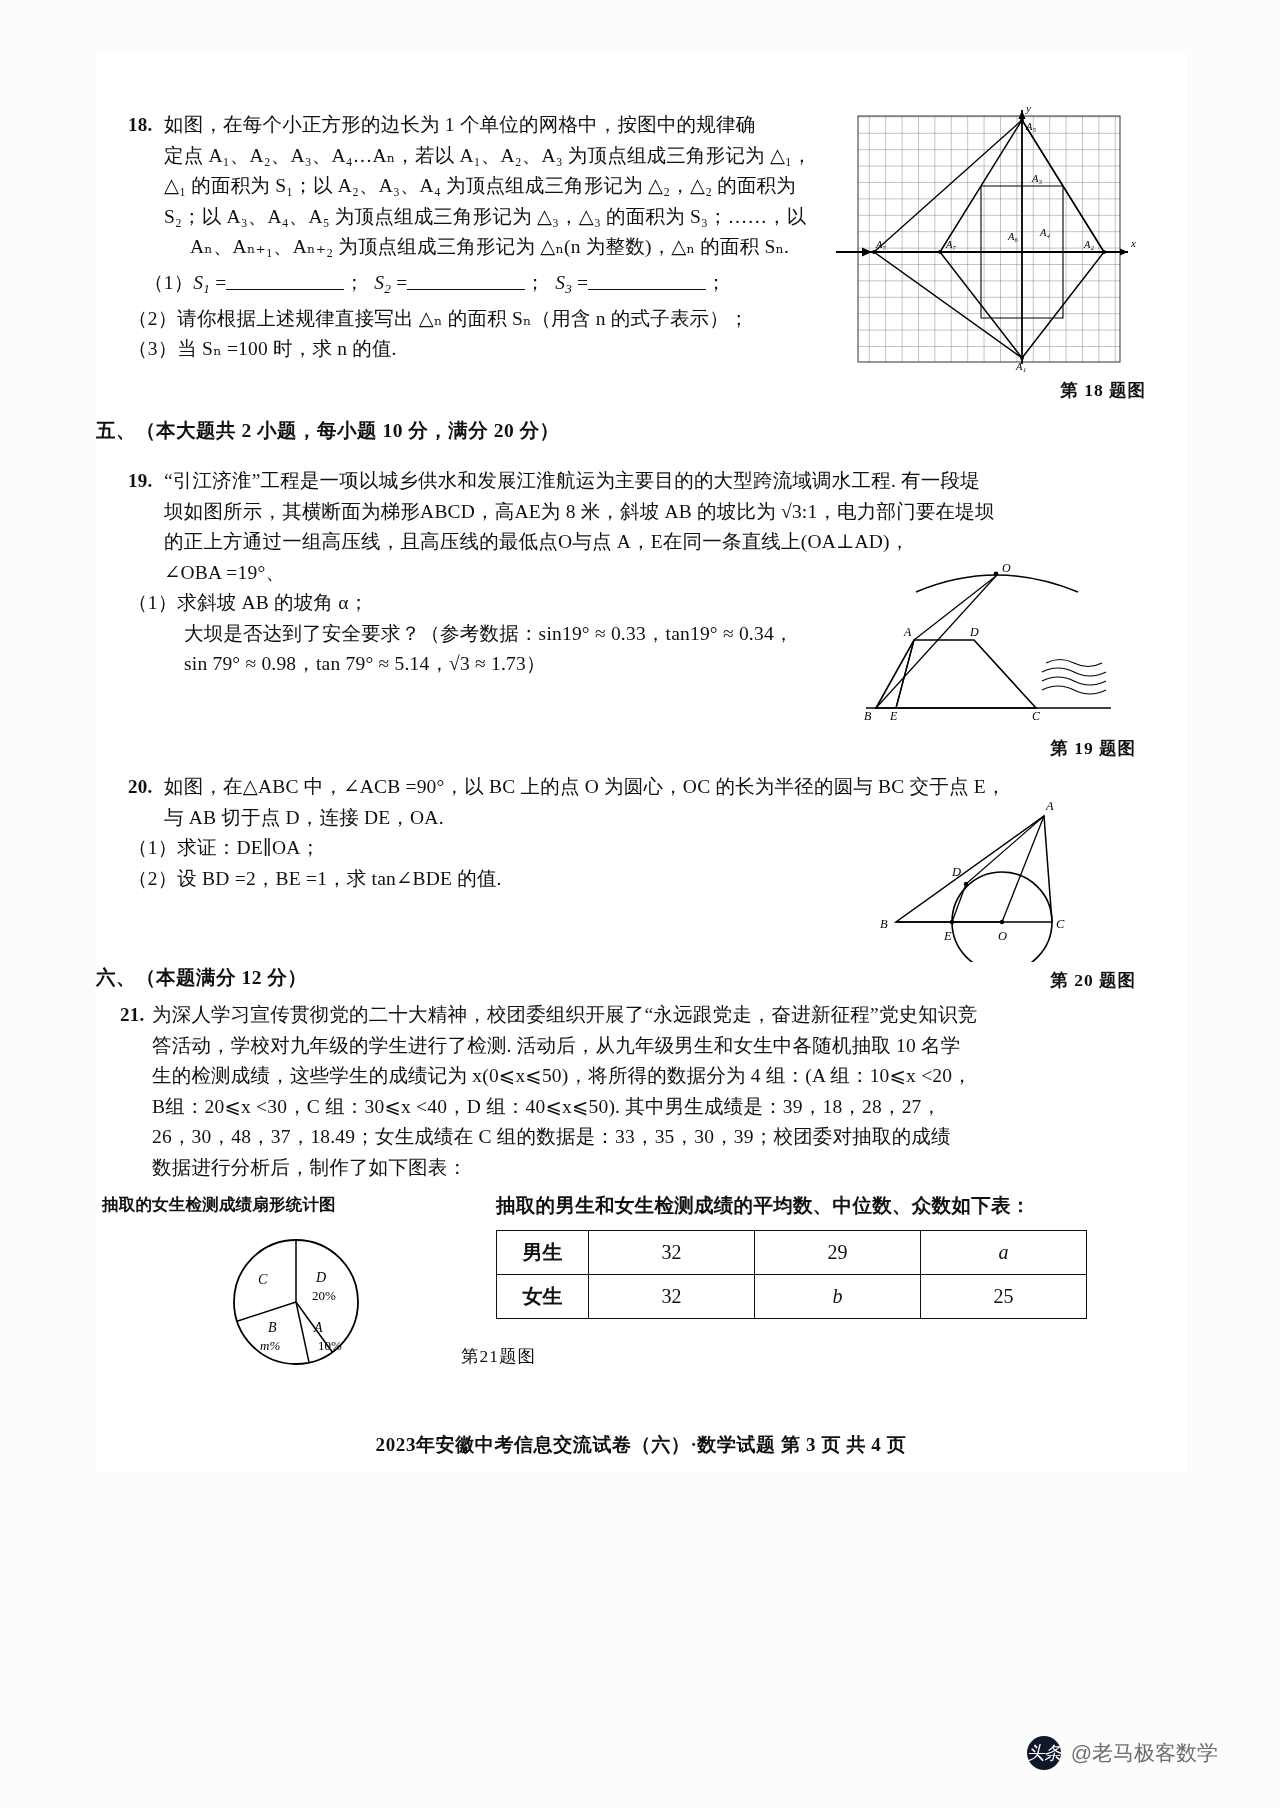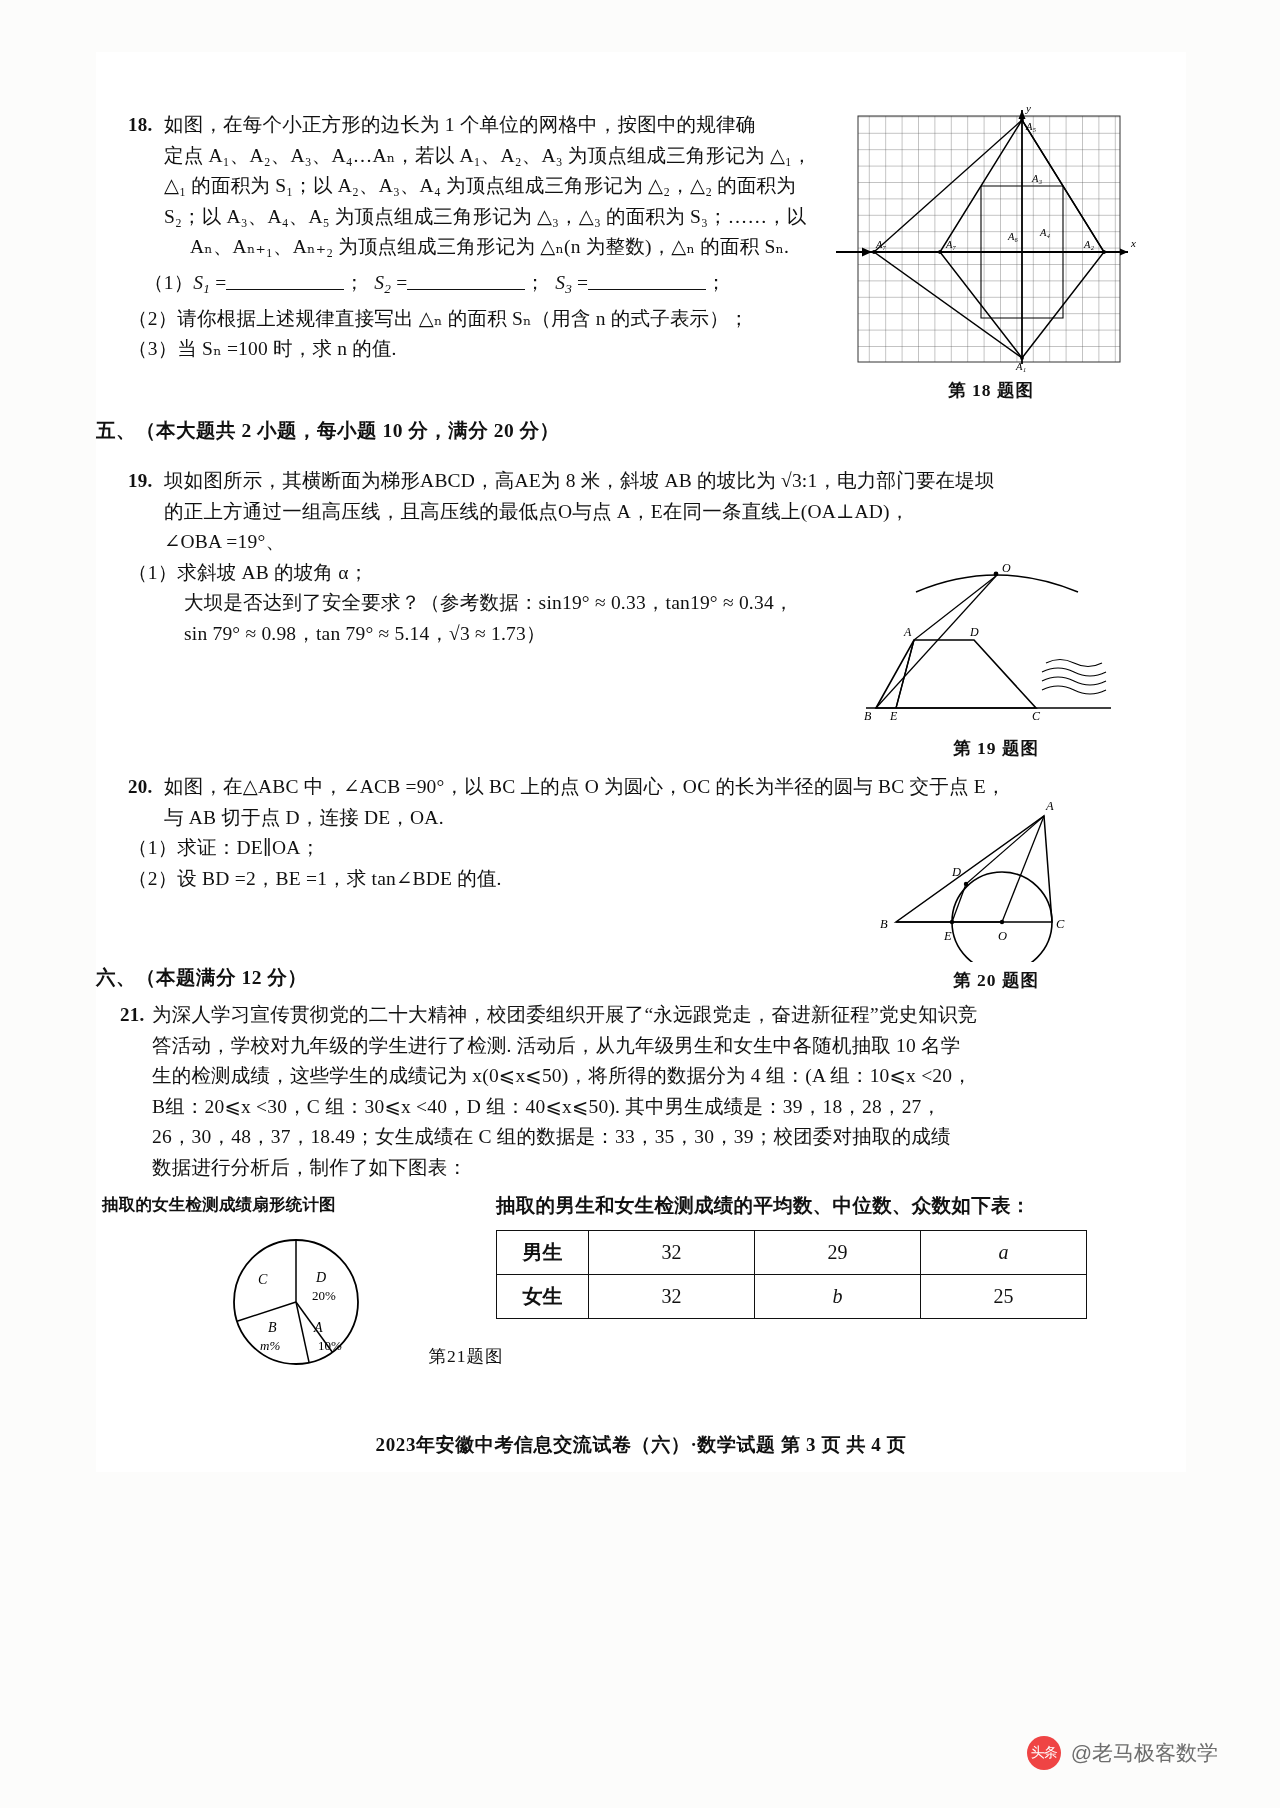--- a/index.html
+++ b/index.html
@@ -30,21 +30,21 @@
   .qnum { position:absolute; left:0; top:0; font-weight:bold; font-size:19px; }
   .qbody { margin-left:36px; }
   .ln { white-space:nowrap; }
   i, .it { font-style:italic; font-family:"Liberation Serif",serif; }
   .sub { font-size:.68em; vertical-align:-0.28em; font-style:italic; }
   .blank { display:inline-block; border-bottom:1.4px solid #111; width:118px; height:.95em; vertical-align:-.1em; }
   .sec-head { font-weight:bold; font-size:19.5px; letter-spacing:.5px; }
 
   
   .fig { position:absolute; }
-  .figcap { text-align:center; font-size:17.5px; font-weight:bold; letter-spacing:1px; margin-top:2px; }
+  .figcap { text-align:right; font-size:17.5px; font-weight:bold; letter-spacing:1px; margin-top:2px; }
 
   
   table.stat { border-collapse:collapse; font-size:19px; }
   table.stat td, table.stat th {
     border:1.6px solid #111; text-align:center; font-weight:normal;
     height:44px;
   }
   table.stat .hcell { font-weight:bold; font-size:20px; }
   table.stat .rlab { font-weight:bold; font-size:20px; width:92px; }
   table.stat .dcell { width:166px; font-size:20px; }
@@ -54,23 +54,23 @@
     position:absolute; left:0; top:1380px; width:1090px;
     text-align:center; font-size:19px; font-weight:bold; letter-spacing:.6px;
   }
   .watermark {
     position:absolute; right:62px; bottom:38px;
     display:flex; align-items:center; gap:10px;
     color:#6d6d6d; font-size:21px; font-family:"Liberation Sans",sans-serif;
   }
   .wm-logo {
     width:34px; height:34px; border-radius:50%;
-    background:#ef4444; color:#fff; font-size:14px;
+    background:#0f172a; color:#fff; font-size:18px;
     display:flex; align-items:center; justify-content:center;
-    font-family:"Liberation Sans",sans-serif; letter-spacing:-1px;
+    font-family:"Liberation Sans",sans-serif; letter-spacing:-1px;font-style:italic;
   }
   .chart-title { font-size:16.5px; font-weight:bold; letter-spacing:.2px; }
   .tbl-title { font-size:19.5px; font-weight:bold; letter-spacing:.3px; }
 </style>
 </head>
 <body>
 
 <div class="page">
 <div class="sheet">
 <div class="content">
@@ -136,20 +136,21 @@
       <circle cx="38" cy="152" r="1.9" fill="#000"></circle>
     </svg>
     <div class="figcap">第 18 题图</div>
   </div>
 
   <div class="sec-head" style="position:absolute; left:0px; top:365px;">五、（本大题共 2 小题，每小题 10 分，满分 20 分）</div>
 
   <div class="q" style="position:absolute; left:32px; top:398px; width:1060px;margin-top:16px;">
     <div class="qnum">19.</div>
     <div class="qbody">
+      <div class="ln">“引江济淮”工程是一项以城乡供水和发展江淮航运为主要目的的大型跨流域调水工程. 有一段堤</div>
       <div class="ln">坝如图所示，其横断面为梯形ABCD，高AE为 8 米，斜坡 AB 的坡比为 √3:1，电力部门要在堤坝</div>
       <div class="ln">的正上方通过一组高压线，且高压线的最低点O与点 A，E在同一条直线上(OA⊥AD)，</div>
       <div class="ln">∠OBA =19°、</div>
     </div>
     <div style="margin-left:0px;">（1）求斜坡 AB 的坡角 α；</div>
     <div style="margin-left:56px;">大坝是否达到了安全要求？（参考数据：sin19° ≈ 0.33，tan19° ≈ 0.34，</div>
     <div style="margin-left:56px;">sin 79° ≈ 0.98，tan 79° ≈ 5.14，√3 ≈ 1.73）</div>
   </div>
 
   <div class="fig" style="left:760px; top:498px; width:280px;">

